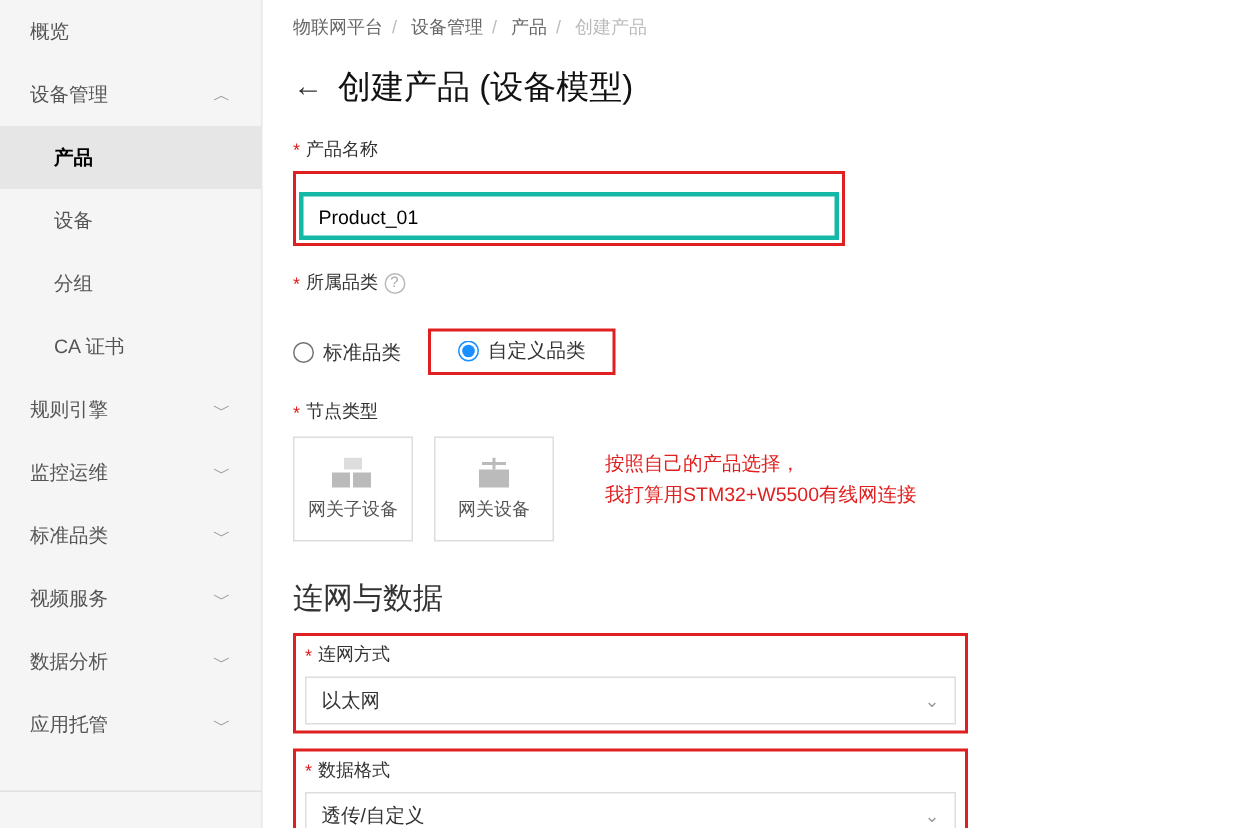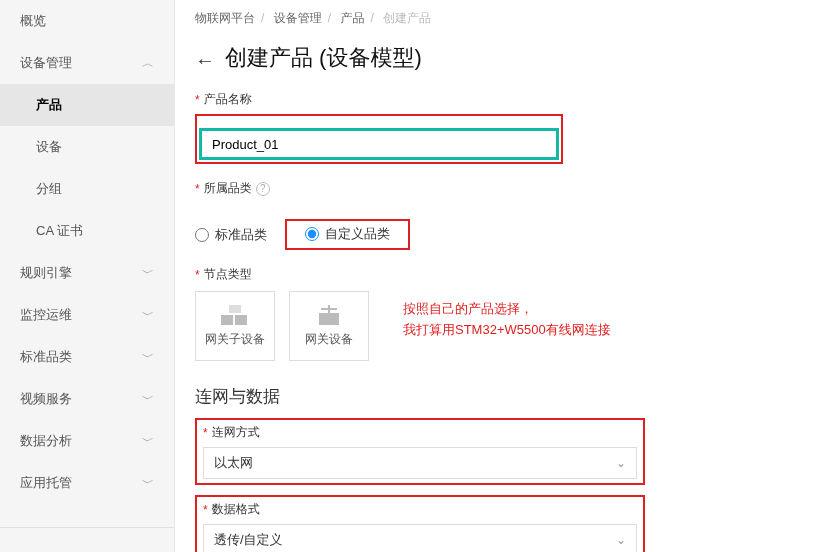--- a/index.html
+++ b/index.html
@@ -24,21 +24,21 @@
 .red-box-wide { border: 2px solid #e02020; padding: 4px 6px; }
 .radio-row { display: flex; align-items: center; gap: 18px; margin-top: 22px; }
 .radio-opt { display: inline-flex; align-items: center; gap: 6px; cursor: pointer; }
 .radio-opt input { width: 14px; height: 14px; accent-color: #1890ff; }
 .cards-row { display: flex; gap: 14px; margin-top: 8px; align-items: flex-start; }
 .node-card { width: 80px; height: 70px; border: 1px solid #ddd; display: flex; flex-direction: column; align-items: center; justify-content: center; gap: 4px; cursor: pointer; position: relative; font-size: 12px; color: #555; }
 .node-card.selected { border: 1px solid #1890ff; color: #1890ff; }
 .node-card.selected::after { content: ""; position: absolute; right: 0; bottom: 0; width: 0; height: 0; border-left: 14px solid transparent; border-bottom: 14px solid #1890ff; }
 .node-icon { width: 28px; height: 22px; }
 .annotation { color: #e02020; font-size: 13px; line-height: 1.6; margin-left: 20px; margin-top: 8px; }
-.section-title { font-size: 17px; color: #333; margin: 24px 0 10px 0; }
+.section-title { font-size: 20px; color: #333; margin: 24px 0 10px 0; }
 .select { width: 100%; height: 32px; border: 1px solid #ddd; padding: 0 10px; display: flex; align-items: center; justify-content: space-between; cursor: pointer; background: #fff; }
 .select-block { width: 450px; }
 .chevron { color: #999; font-size: 12px; }
 </style>
 </head>
 <body>
 
 <div class="sidebar">
   <div class="sidebar-item">
       <span>概览</span>

